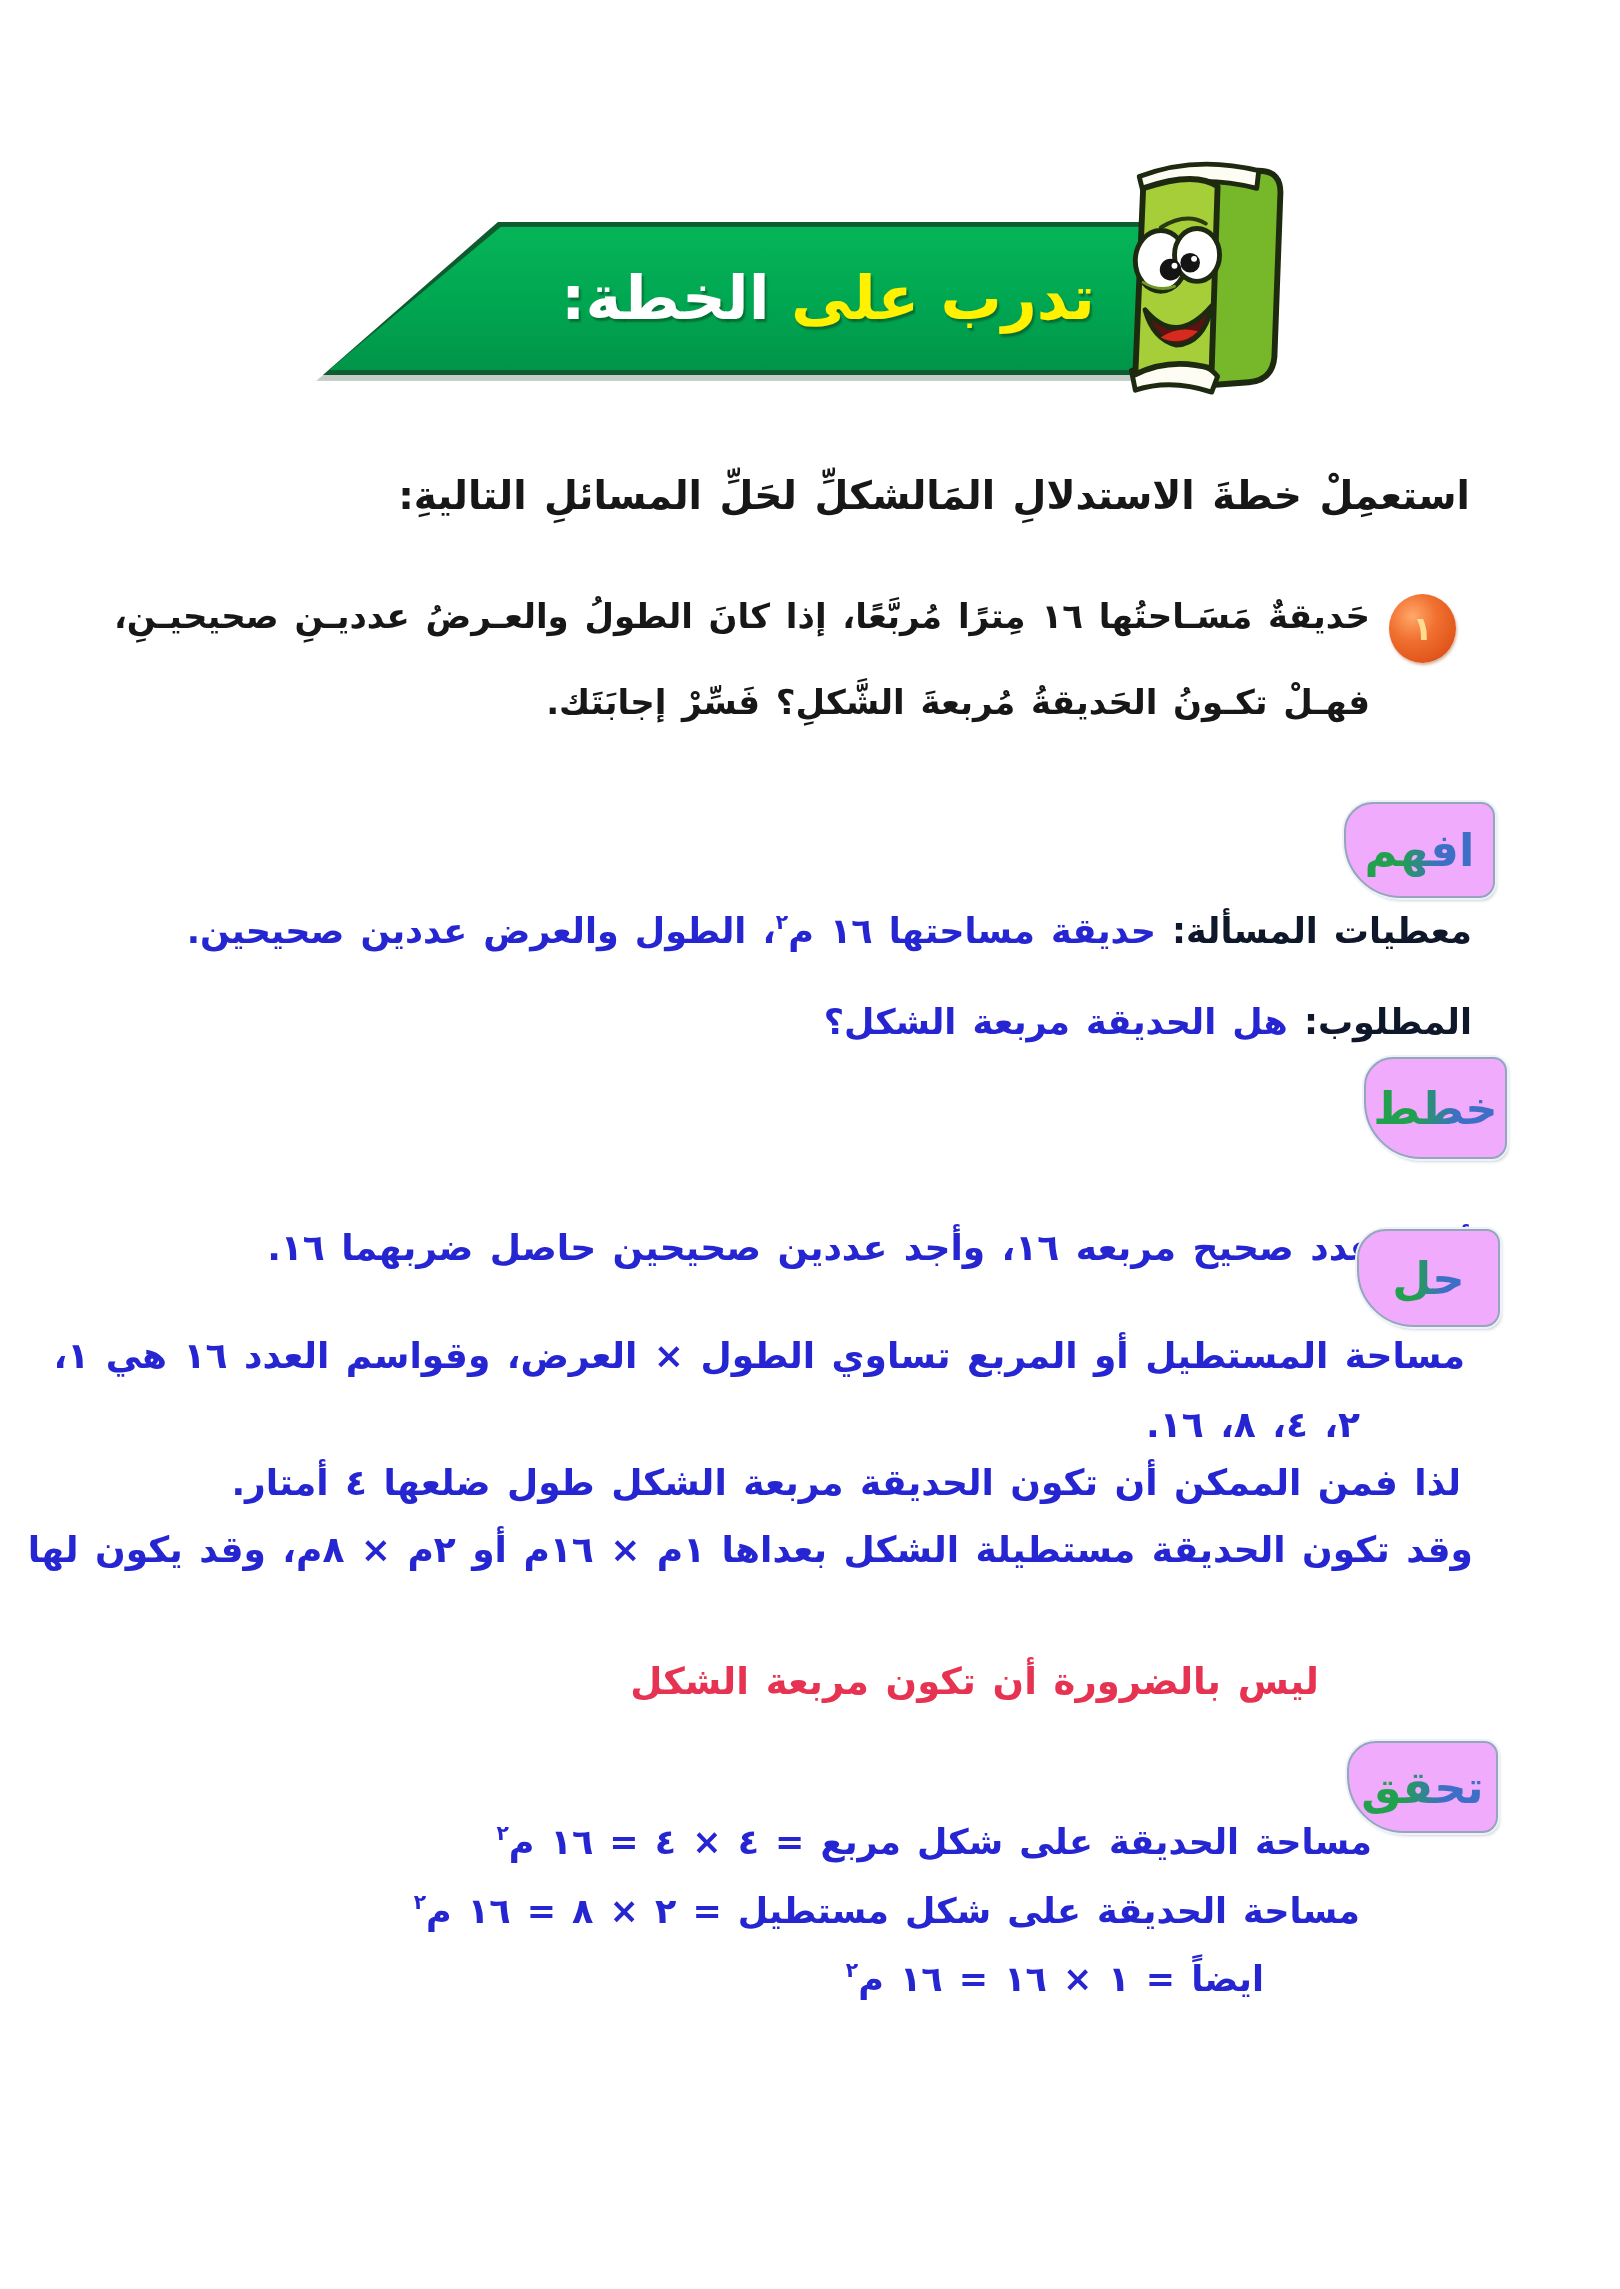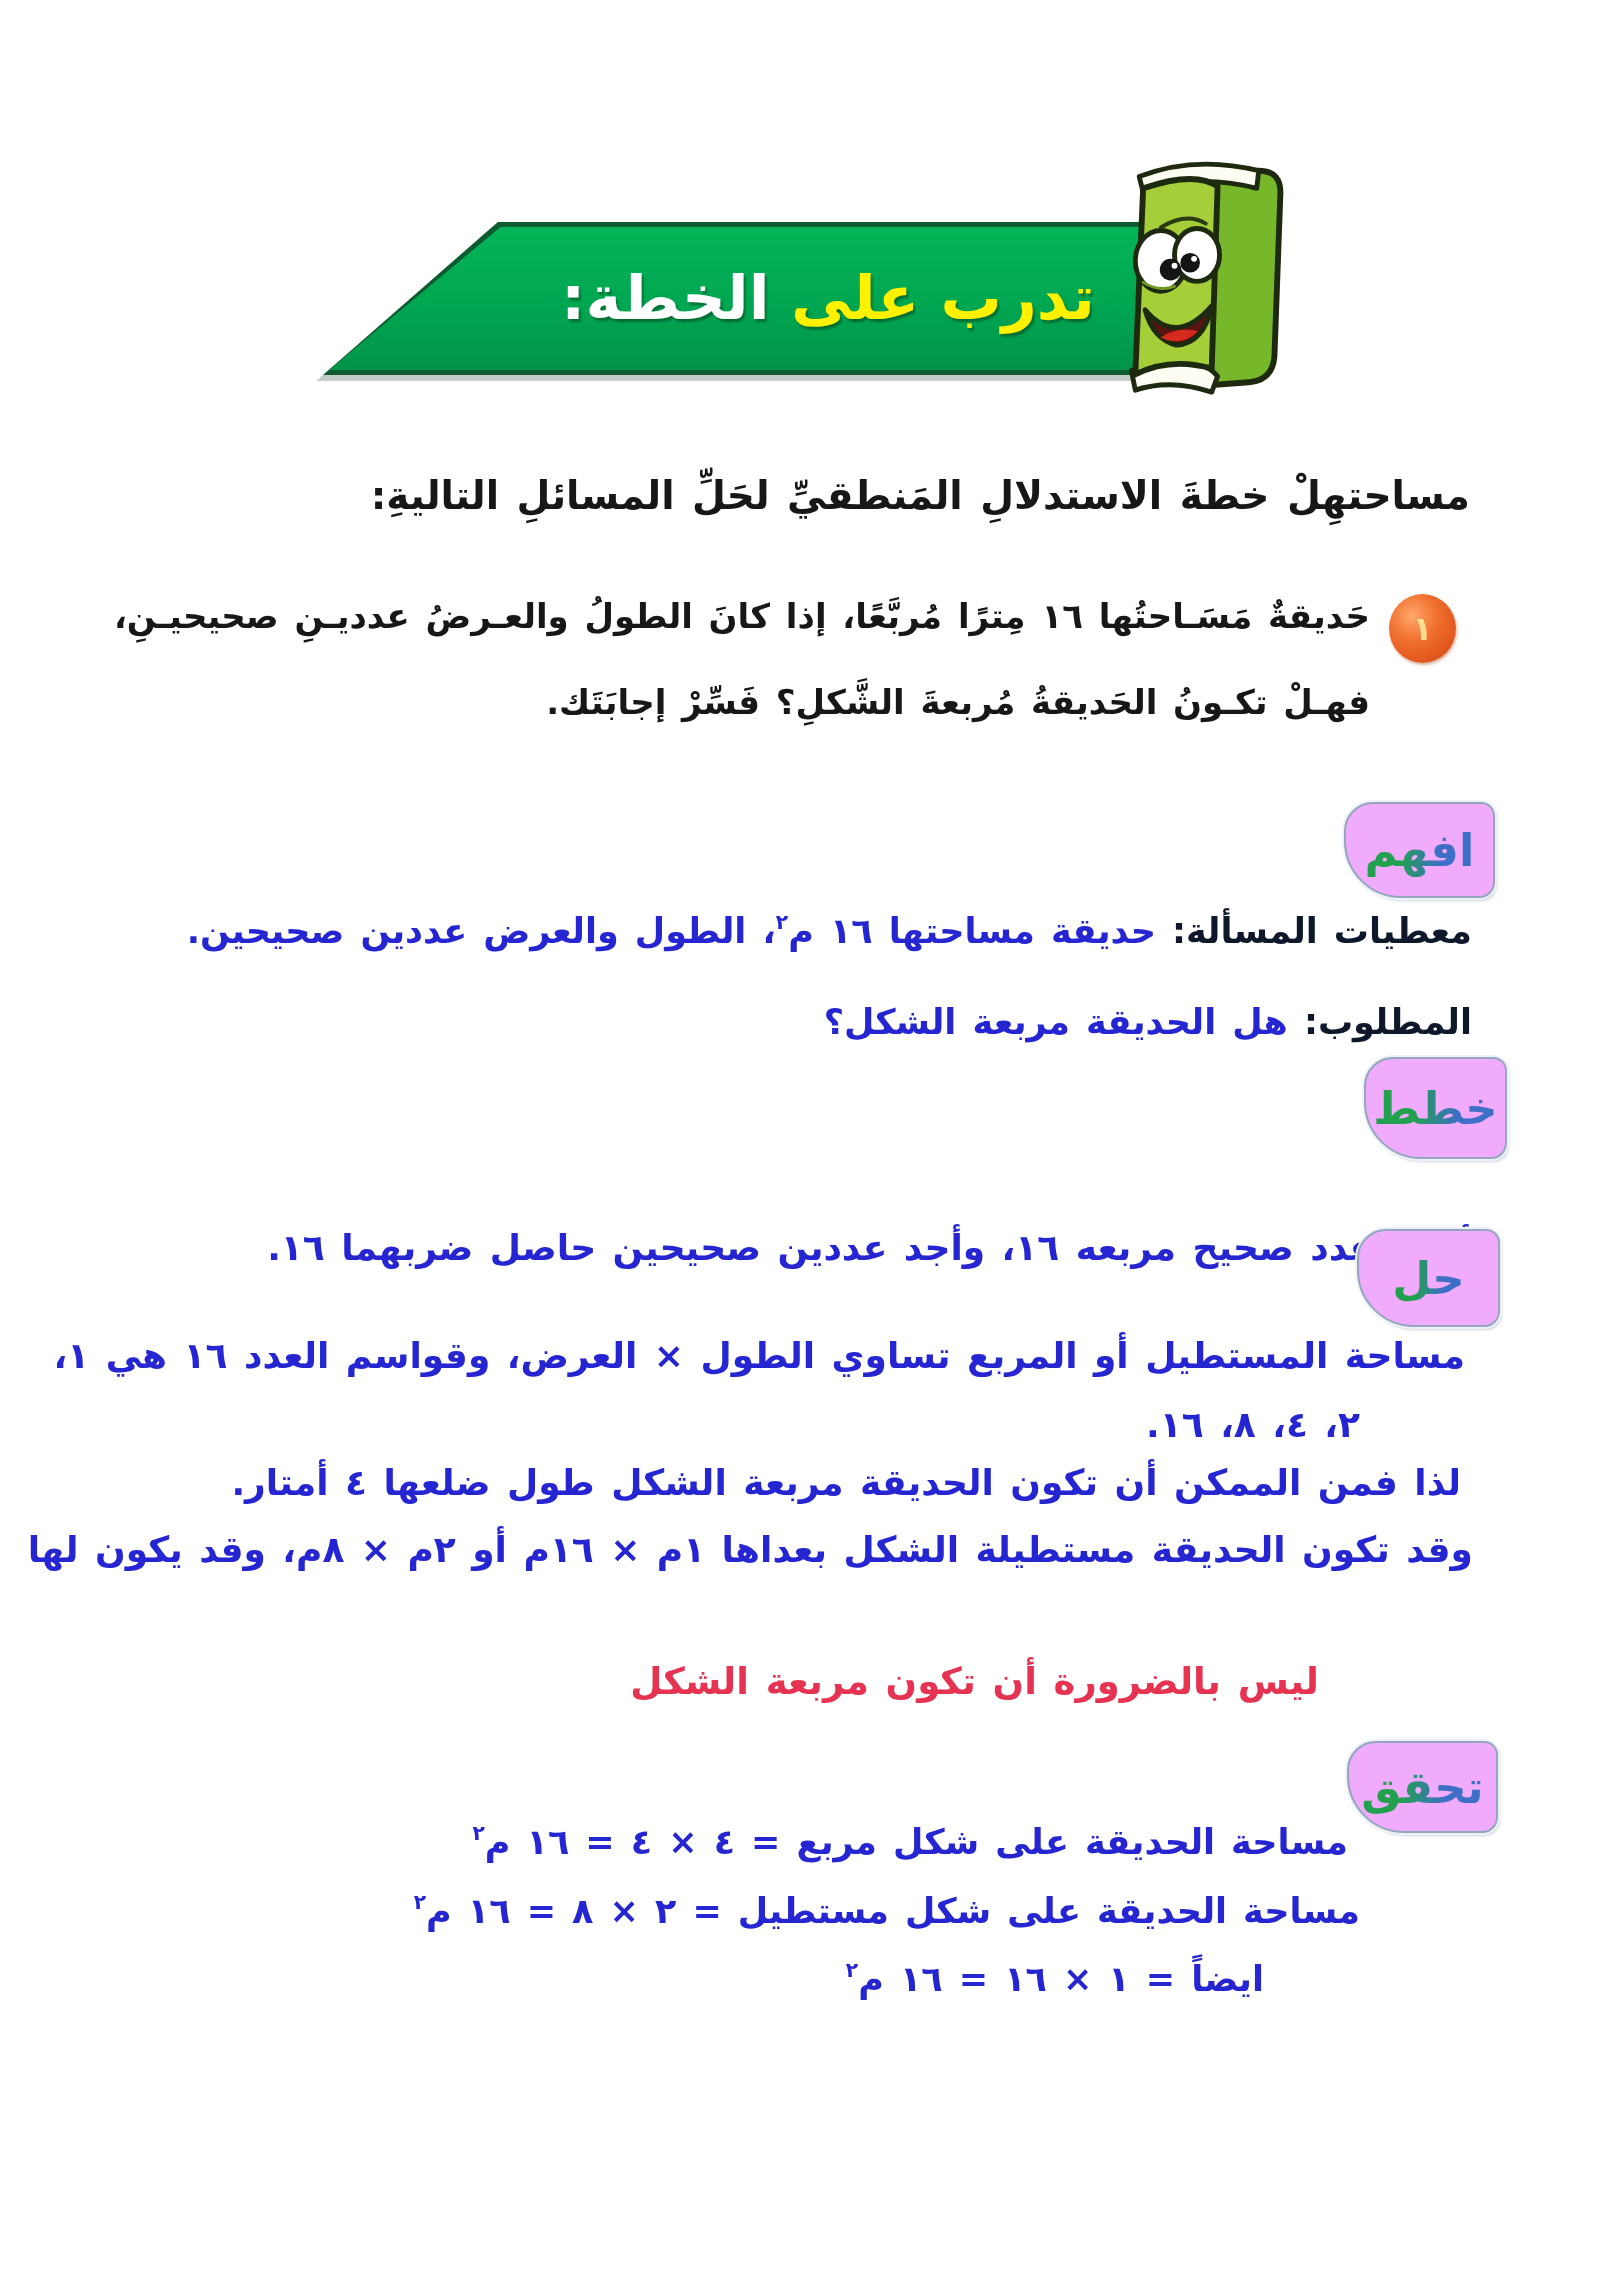--- a/index.html
+++ b/index.html
@@ -107,21 +107,21 @@
     <circle cx="74" cy="123" r="3" fill="#ffffff"></circle>
     <circle cx="90" cy="120" r="10" fill="#141414"></circle>
     <circle cx="94" cy="116" r="3" fill="#ffffff"></circle>
 
     <path d="M42,140 Q58,150 74,144" fill="none" stroke="#6F9B22" stroke-width="3" stroke-linecap="round"></path>
 
     <path d="M44,168 Q76,206 112,164 Q104,202 76,204 Q52,198 44,168 Z" fill="#5C1212" stroke="#1E2A10" stroke-width="5" stroke-linejoin="round"></path>
     <path d="M60,196 Q78,184 98,190 Q88,200 76,200 Q66,200 60,196 Z" fill="#D42B1E"></path>
   </svg>
 
-  <div class="abs bold black wsp" style="right:150px;top:473px;font-size:39px;">مساحتهِلْ خطةَ الاستدلالِ المَنطقيِّ لحَلِّ المسائلِ التاليةِ:</div>
+  <div class="abs bold black wsp" style="right:150px;top:473px;font-size:39px;">استعمِلْ خطةَ الاستدلالِ المَالشكلِّ لحَلِّ المسائلِ التاليةِ:</div>
 
   <div class="bullet" style="left:1389px;top:594px;width:67px;height:69px;">
     <span>١</span>
   </div>
   <div class="abs bold black wsp" style="right:250px;top:596px;font-size:34px;">حَديقةٌ مَسَـاحتُها ١٦ مِترًا مُربَّعًا، إذا كانَ الطولُ والعـرضُ عدديـنِ صحيحيـنِ،</div>
   <div class="abs bold black wsp" style="right:250px;top:682px;font-size:34px;">فهـلْ تكـونُ الحَديقةُ مُربعةَ الشَّكلِ؟ فَسِّرْ إجابَتَك.</div>
 
   <div class="plate" style="right:125px;top:802px;width:147px;height:92px;">
     <span class="plate-label">افهم</span>
   </div>
@@ -144,21 +144,21 @@
   </div>
   <div class="abs bold blue wsp" style="right:155px;top:1335px;font-size:36px;">مساحة المستطيل أو المربع تساوي الطول × العرض، وقواسم العدد ١٦ هي ١،</div>
   <div class="abs bold blue wsp" style="right:260px;top:1404px;font-size:36px;">٢، ٤، ٨، ١٦.</div>
   <div class="abs bold blue wsp" style="right:159px;top:1462px;font-size:36px;">لذا فمن الممكن أن تكون الحديقة مربعة الشكل طول ضلعها ٤ أمتار.</div>
   <div class="abs bold blue wsp" style="right:147px;top:1529px;font-size:36px;">وقد تكون الحديقة مستطيلة الشكل بعداها ١م × ١٦م أو ٢م × ٨م، وقد يكون لها</div>
   <div class="abs bold rednote wsp" style="right:301px;top:1660px;font-size:37px;">ليس بالضرورة أن تكون مربعة الشكل</div>
 
   <div class="plate" style="right:122px;top:1741px;width:147px;height:88px;">
     <span class="plate-label">تحقق</span>
   </div>
-  <div class="abs eqline wsp" style="right:272px;top:1821px;">
+  <div class="abs eqline wsp" style="right:248px;top:1821px;">
     <span>مساحة الحديقة على شكل مربع = ٤ × ٤ = ١٦ م</span><span class="sup">٢</span>
   </div>
   <div class="abs eqline wsp" style="right:260px;top:1890px;">
     <span>مساحة الحديقة على شكل مستطيل = ٢ × ٨ = ١٦ م</span><span class="sup">٢</span>
   </div>
   <div class="abs eqline wsp" style="right:356px;top:1958px;">
     <span>ايضاً = ١ × ١٦ = ١٦ م</span><span class="sup">٢</span>
   </div>
 
 </div>

